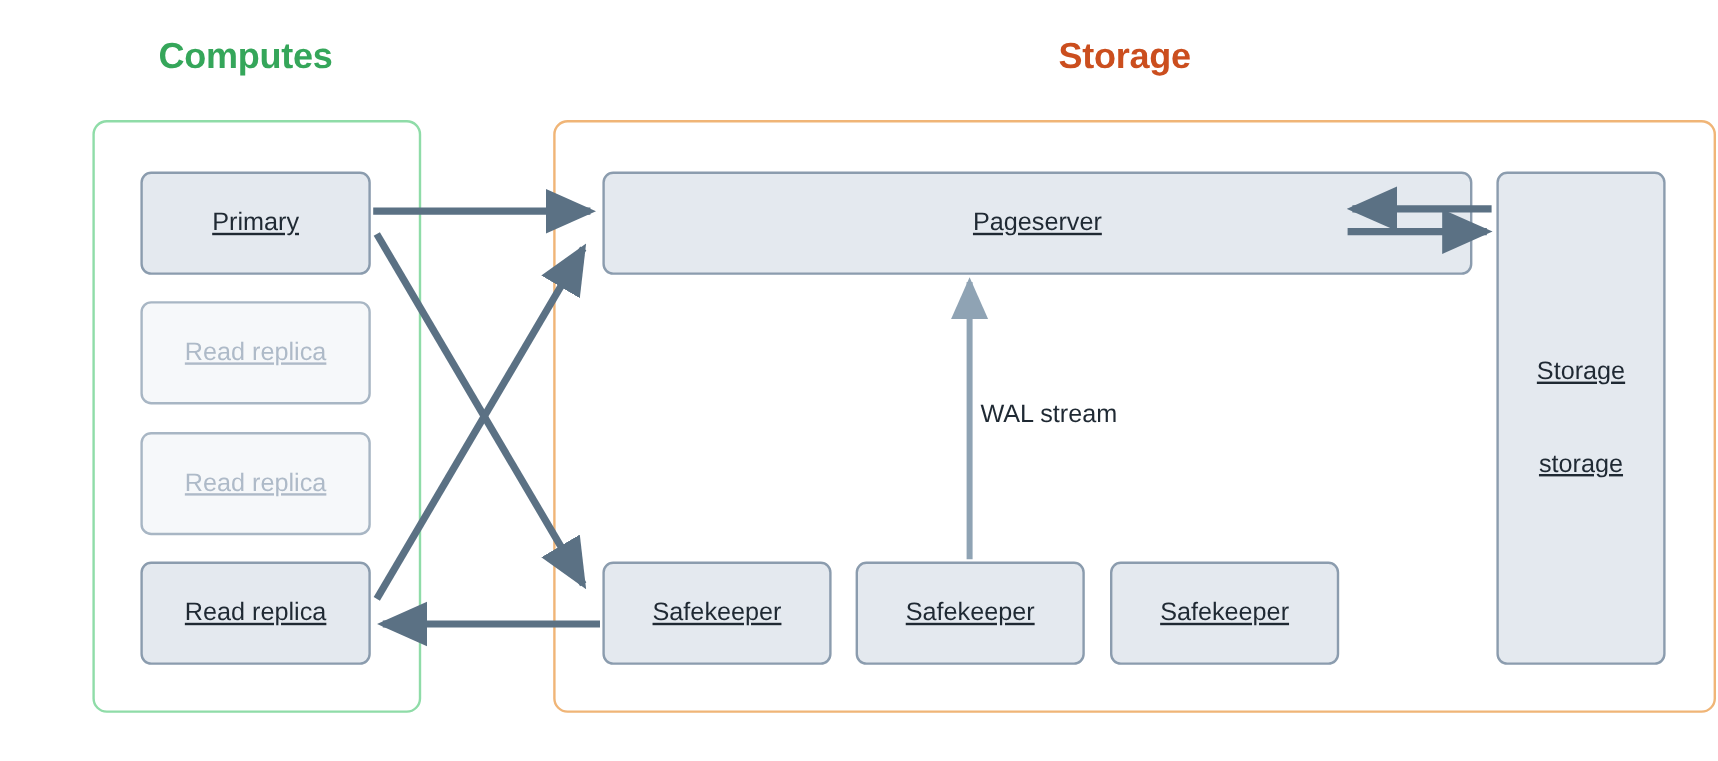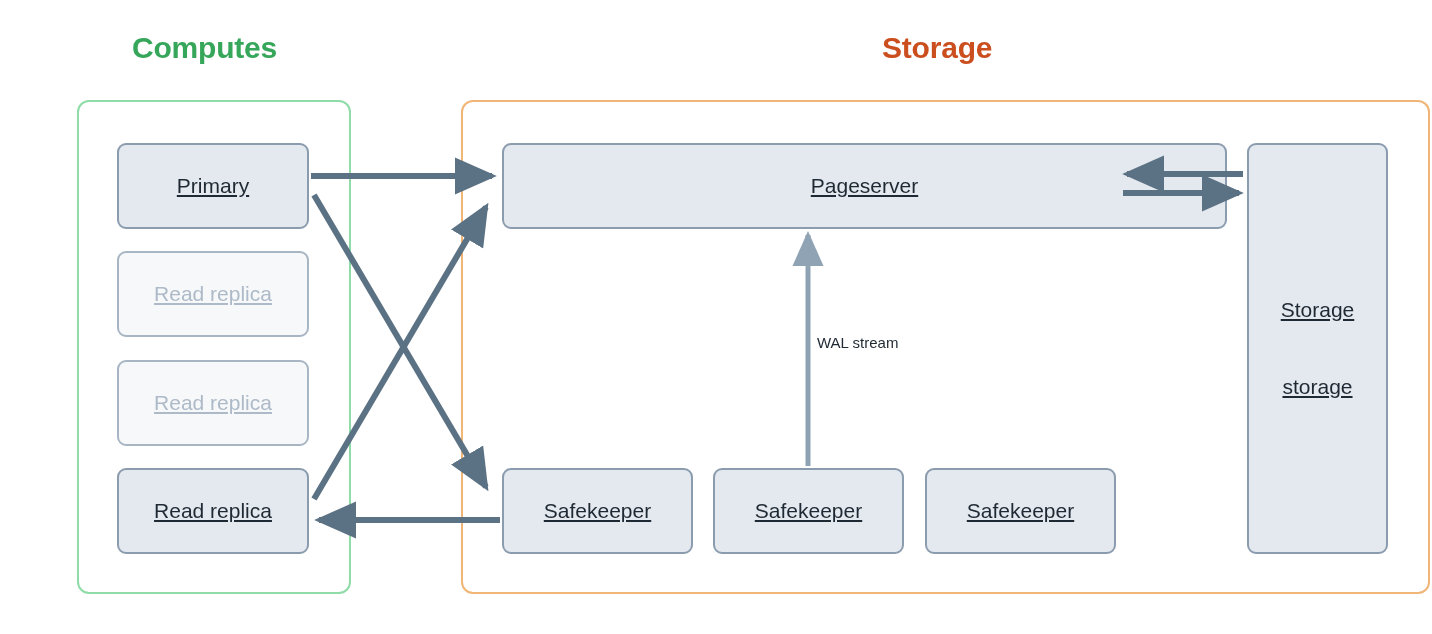--- a/index.html
+++ b/index.html
@@ -87,21 +87,21 @@
     position: absolute;
     left: 0; top: 0;
     width: 1432px;
     height: 634px;
     pointer-events: none;
   }
 
   
   .edge-label {
     position: absolute;
-    font-size: 15px;
+    font-size: 21px;
     color: #1f2933;
     white-space: nowrap;
   }
   #label-wal-stream { left: 780px; top: 334px; }
 </style>
 </head>
 <body>
 
 <div id="stage">
 

